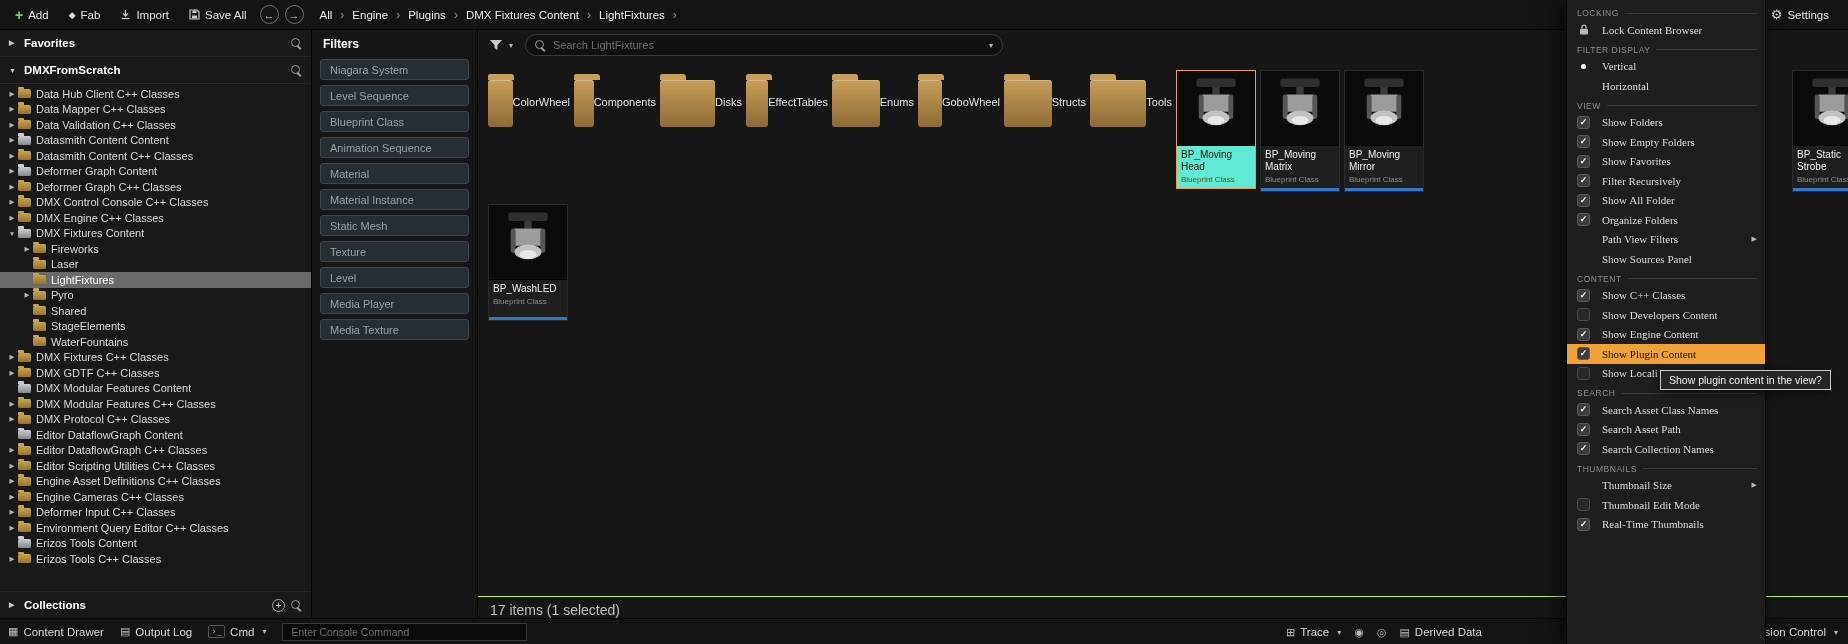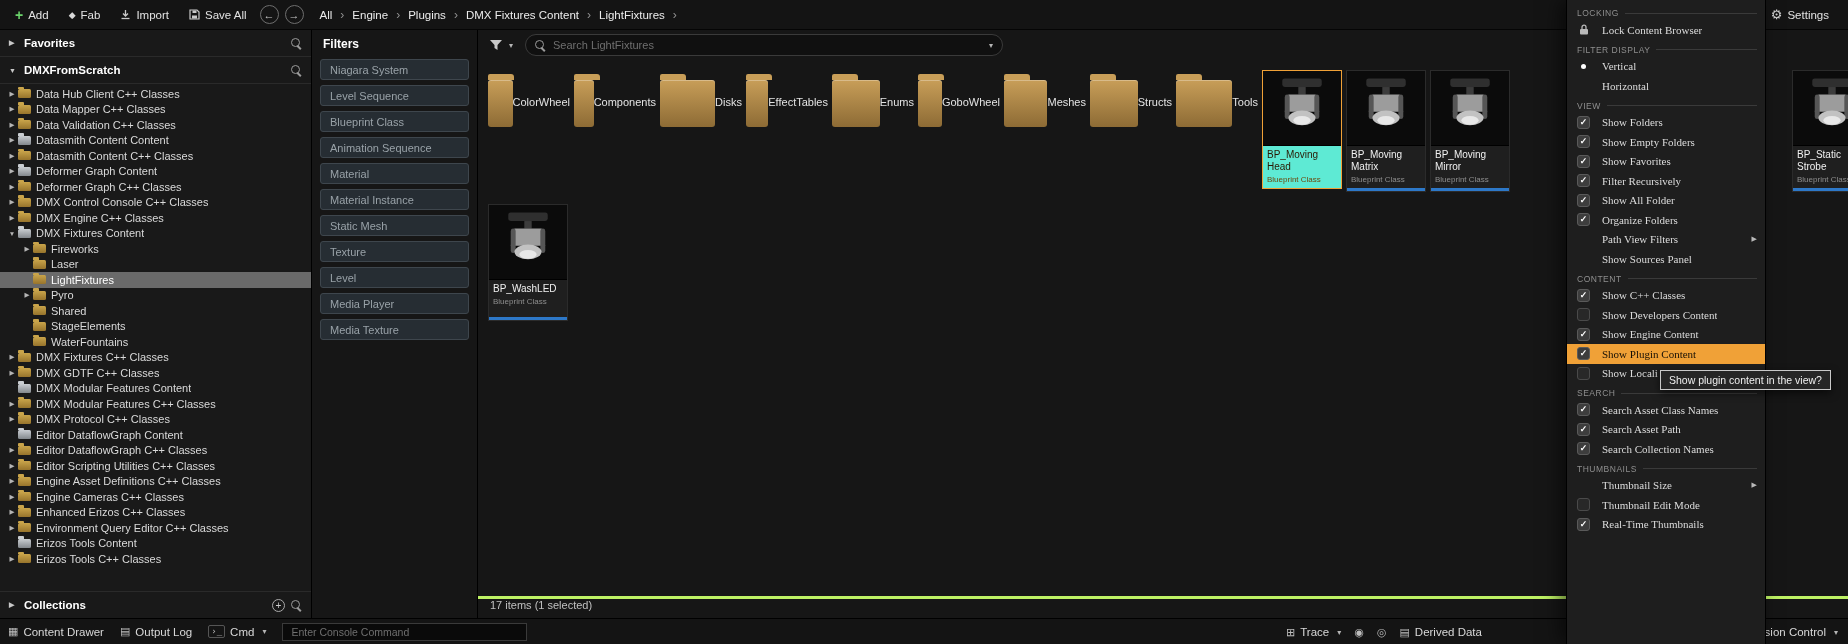--- a/index.html
+++ b/index.html
@@ -105,22 +105,22 @@
   .asset-info { padding:3px 4px 4px; background:#1f1f1f; border-top:1px solid #000;
     min-height:38px; flex:1; }
   .asset-name { font-size:10px; color:#f0f0f0; line-height:1.2; overflow-wrap:break-word; }
   .asset-type { font-size:8px; color:#8e8e8e; margin-top:2px; }
   .asset-bottom { height:3px; background:#2d78c8; }
   .asset-tile.selected { border:1px solid #f0a137; }
   .asset-tile.selected .asset-info { background:#5eead4; }
   .asset-tile.selected .asset-name { color:#2a1a04; }
   .asset-tile.selected .asset-type { color:#6d4a10; }
   .asset-far { position:absolute; left:1312px; top:6px; }
-  .status { height:22px; flex:0 0 22px; border-top:3px solid #bef264; display:flex;
-    align-items:flex-start; padding:0 12px; font-size:11px; color:#c0c0c0; }
+  .status { height:22px; flex:0 0 22px; border-top:1px solid #bef264; display:flex;
+    align-items:flex-end; padding:0 12px; font-size:14px; color:#c0c0c0; }
 
   
   .bottombar { height:26px; flex:0 0 26px; background:#141414; border-top:1px solid #000;
     display:flex; align-items:center; padding:0 8px; gap:16px; font-size:11.5px;
     color:#d8d8d8; position:relative; white-space:nowrap; }
   .bb-item { display:flex; align-items:center; gap:5px; }
   .bb-icon { font-size:11px; color:#bdbdbd; }
   .cmd-icon { font-size:9px; color:#bdbdbd; border:1px solid #555; border-radius:2px;
     padding:0 2px; line-height:1.3; font-family:"DejaVu Sans Mono", monospace; }
   .console { width:245px; height:18px; background:#0a0a0a; border:1px solid #3a3a3a;
@@ -355,21 +355,21 @@
             <span class="tree-label">Engine Asset Definitions C++ Classes</span>
           </div>
           <div class="tree-row" style="padding-left: 6px;">
             <span class="tree-arrow">▶</span>
             <span class="mini-icon mini-folder"></span>
             <span class="tree-label">Engine Cameras C++ Classes</span>
           </div>
           <div class="tree-row" style="padding-left: 6px;">
             <span class="tree-arrow">▶</span>
             <span class="mini-icon mini-folder"></span>
-            <span class="tree-label">Enhanced Erizos C++ Classes</span>
+            <span class="tree-label">Deformer Input C++ Classes</span>
           </div>
           <div class="tree-row" style="padding-left: 6px;">
             <span class="tree-arrow">▶</span>
             <span class="mini-icon mini-folder"></span>
             <span class="tree-label">Environment Query Editor C++ Classes</span>
           </div>
           <div class="tree-row" style="padding-left: 6px;">
             <span class="tree-arrow"></span>
             <span class="mini-icon mini-plugin"></span>
             <span class="tree-label">Erizos Tools Content</span>
@@ -443,24 +443,20 @@
             <div class="folder-tile">
               <div class="folder-glyph"></div>
               <div class="folder-label">Enums</div>
             </div>
             <div class="folder-tile">
               <div class="folder-glyph"></div>
               <div class="folder-label">GoboWheel</div>
             </div>
             <div class="folder-tile">
               <div class="folder-glyph"></div>
-              <div class="folder-label">Meshes</div>
-            </div>
-            <div class="folder-tile">
-              <div class="folder-glyph"></div>
               <div class="folder-label">Structs</div>
             </div>
             <div class="folder-tile">
               <div class="folder-glyph"></div>
               <div class="folder-label">Tools</div>
             </div>
             <div class="asset-tile selected">
               <div class="asset-thumb">
                 <svg viewBox="0 0 60 60">
                   <rect width="60" height="60" fill="#0b0b0b"></rect>

